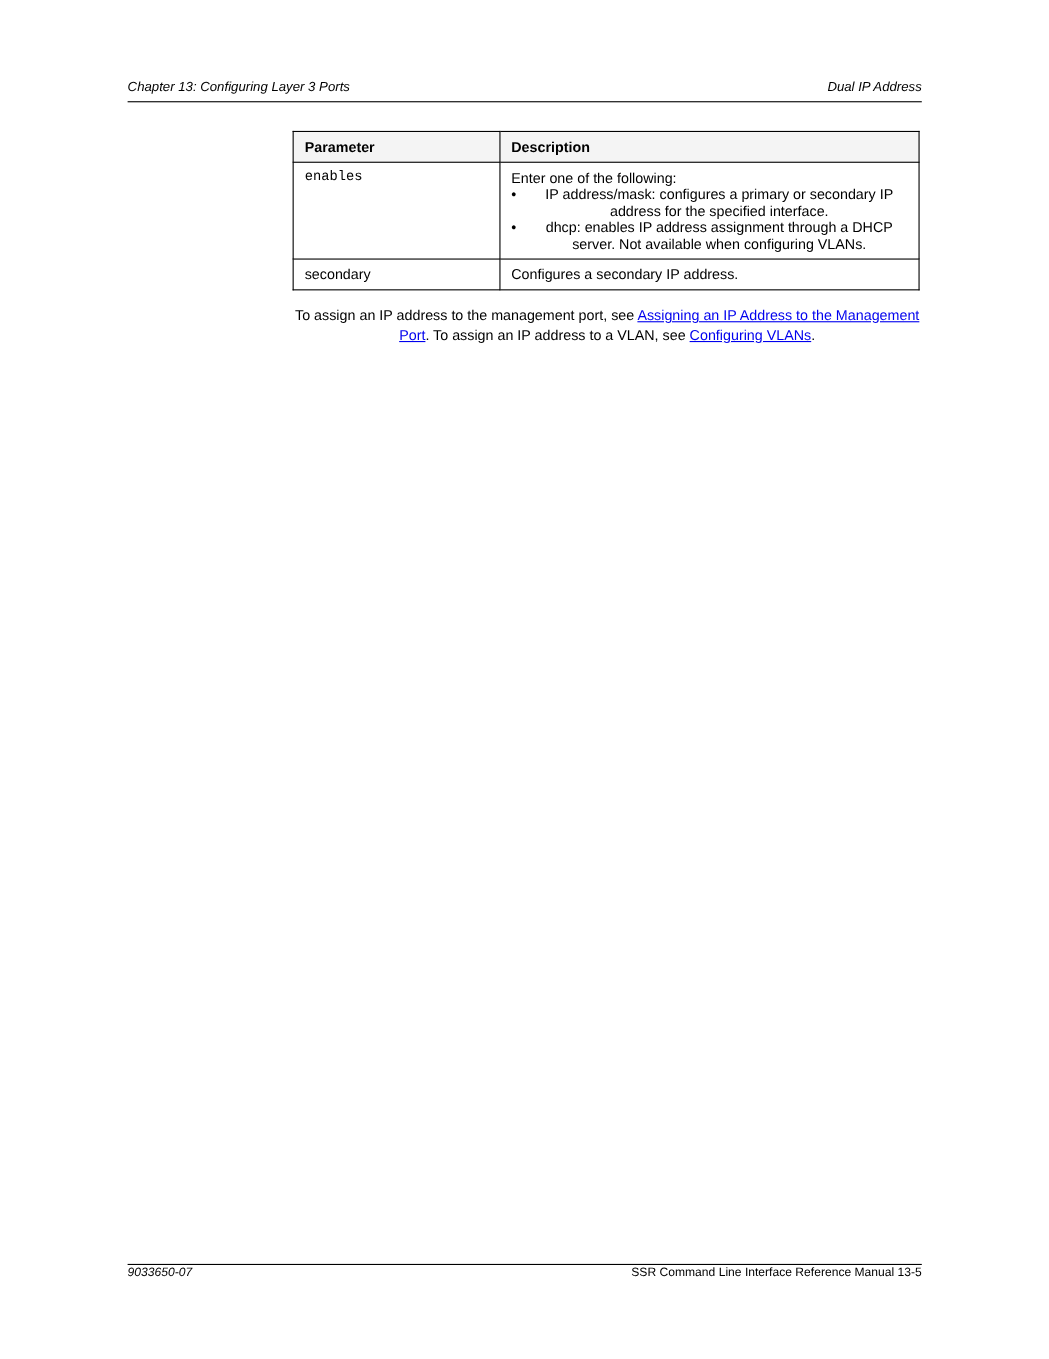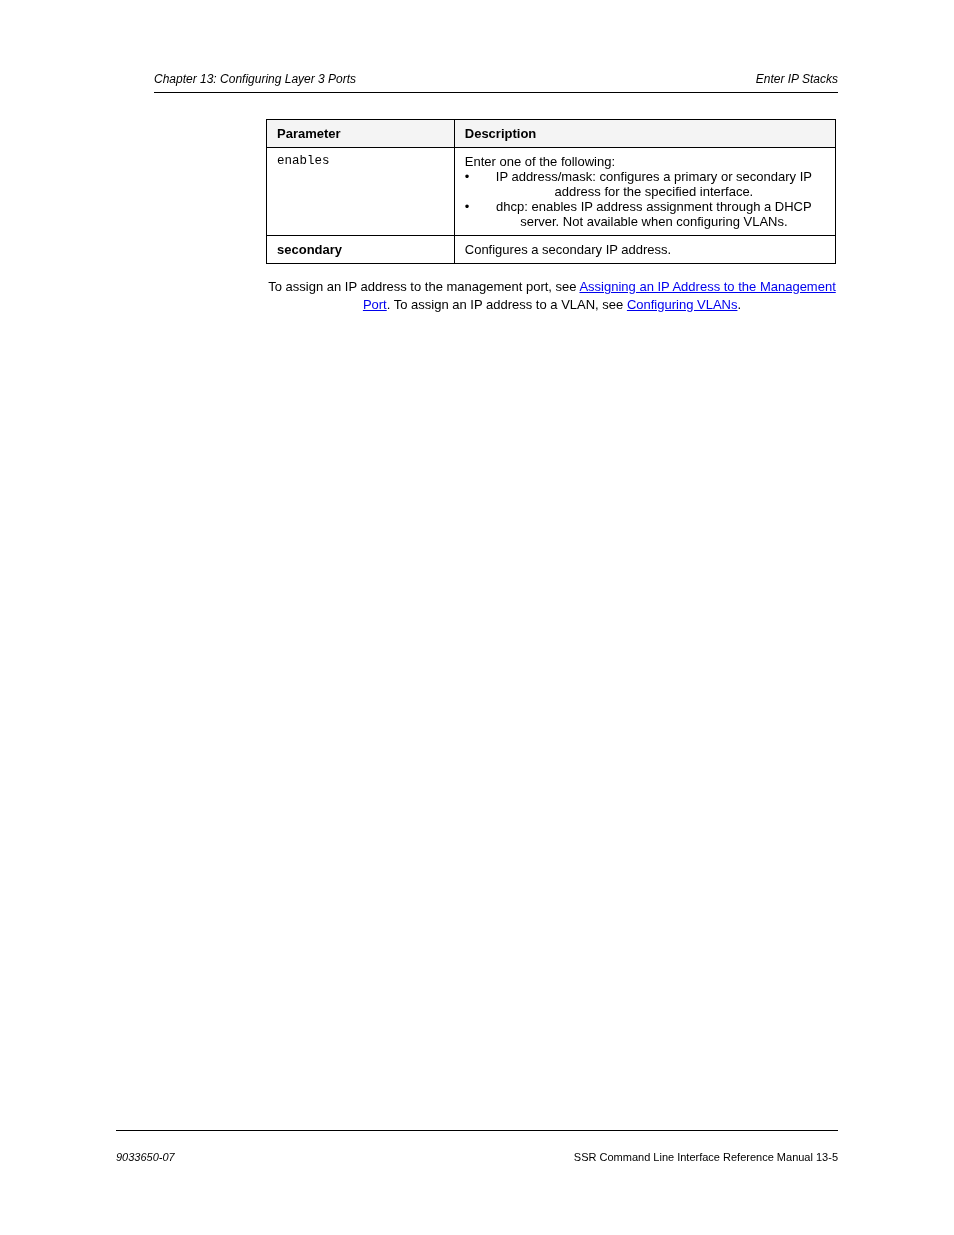--- a/index.html
+++ b/index.html
@@ -15,21 +15,20 @@
     padding: 72px 116px 0 116px;
   }
   .header {
     border-bottom: 1.5px solid #000;
     padding-bottom: 6px;
     margin-bottom: 26px;
     display: flex;
     justify-content: space-between;
     align-items: baseline;
     font-size: 12px;
-    margin-left: 38px;
   }
   .header-left { font-style: italic; }
   .header-right { font-style: italic; }
   .table-wrap {
     margin-left: 150px;
     width: 570px;
     border-radius: 29px;
   }
   table {
     border-collapse: collapse;
@@ -42,53 +41,53 @@
     padding: 6px 10px;
     font-size: 13px;
   }
   th {
     background: #f4f4f4;
     font-weight: bold;
   }
   .col-param { width: 33%; }
   .col-desc { width: 67%; }
   .monospace { font-family: "Courier New", Courier, monospace; font-size: 12.5px; }
-  .bold-cell { font-weight: bold; }
+  .bold-cell { font-weight: normal; }
   .bullet-row { display: flex; }
   .bullet-marker { width: 18px; flex-shrink: 0; }
   .bullet-text { flex: 1; text-align: center; }
   .note-line {
     margin-left: 150px;
     margin-top: 14px;
     font-size: 13px;
     line-height: 1.35;
     text-align: center;
   }
   .link { color: #0000ee; text-decoration: underline; }
   .footer {
     position: absolute;
     bottom: 72px;
     left: 116px;
     right: 116px;
     border-top: 1px solid #000;
-    padding-top: 20px;
+    padding-top: 1px;
     display: flex;
     justify-content: space-between;
     font-size: 11px;
   }
   .footer-left { font-style: italic; }
   .footer-right { }
 </style>
 </head>
 <body>
 
 <div class="page">
   <div class="header">
     <span class="header-left">Chapter 13: Configuring Layer 3 Ports</span>
-    <span class="header-right">Enter IP Stacks</span>
+    <span class="header-right">Dual IP Address</span>
   </div>
 
   <div class="table-wrap">
     <table>
       <thead>
         <tr>
           <th class="col-param">Parameter</th>
           <th class="col-desc">Description</th>
         </tr>
       </thead>

